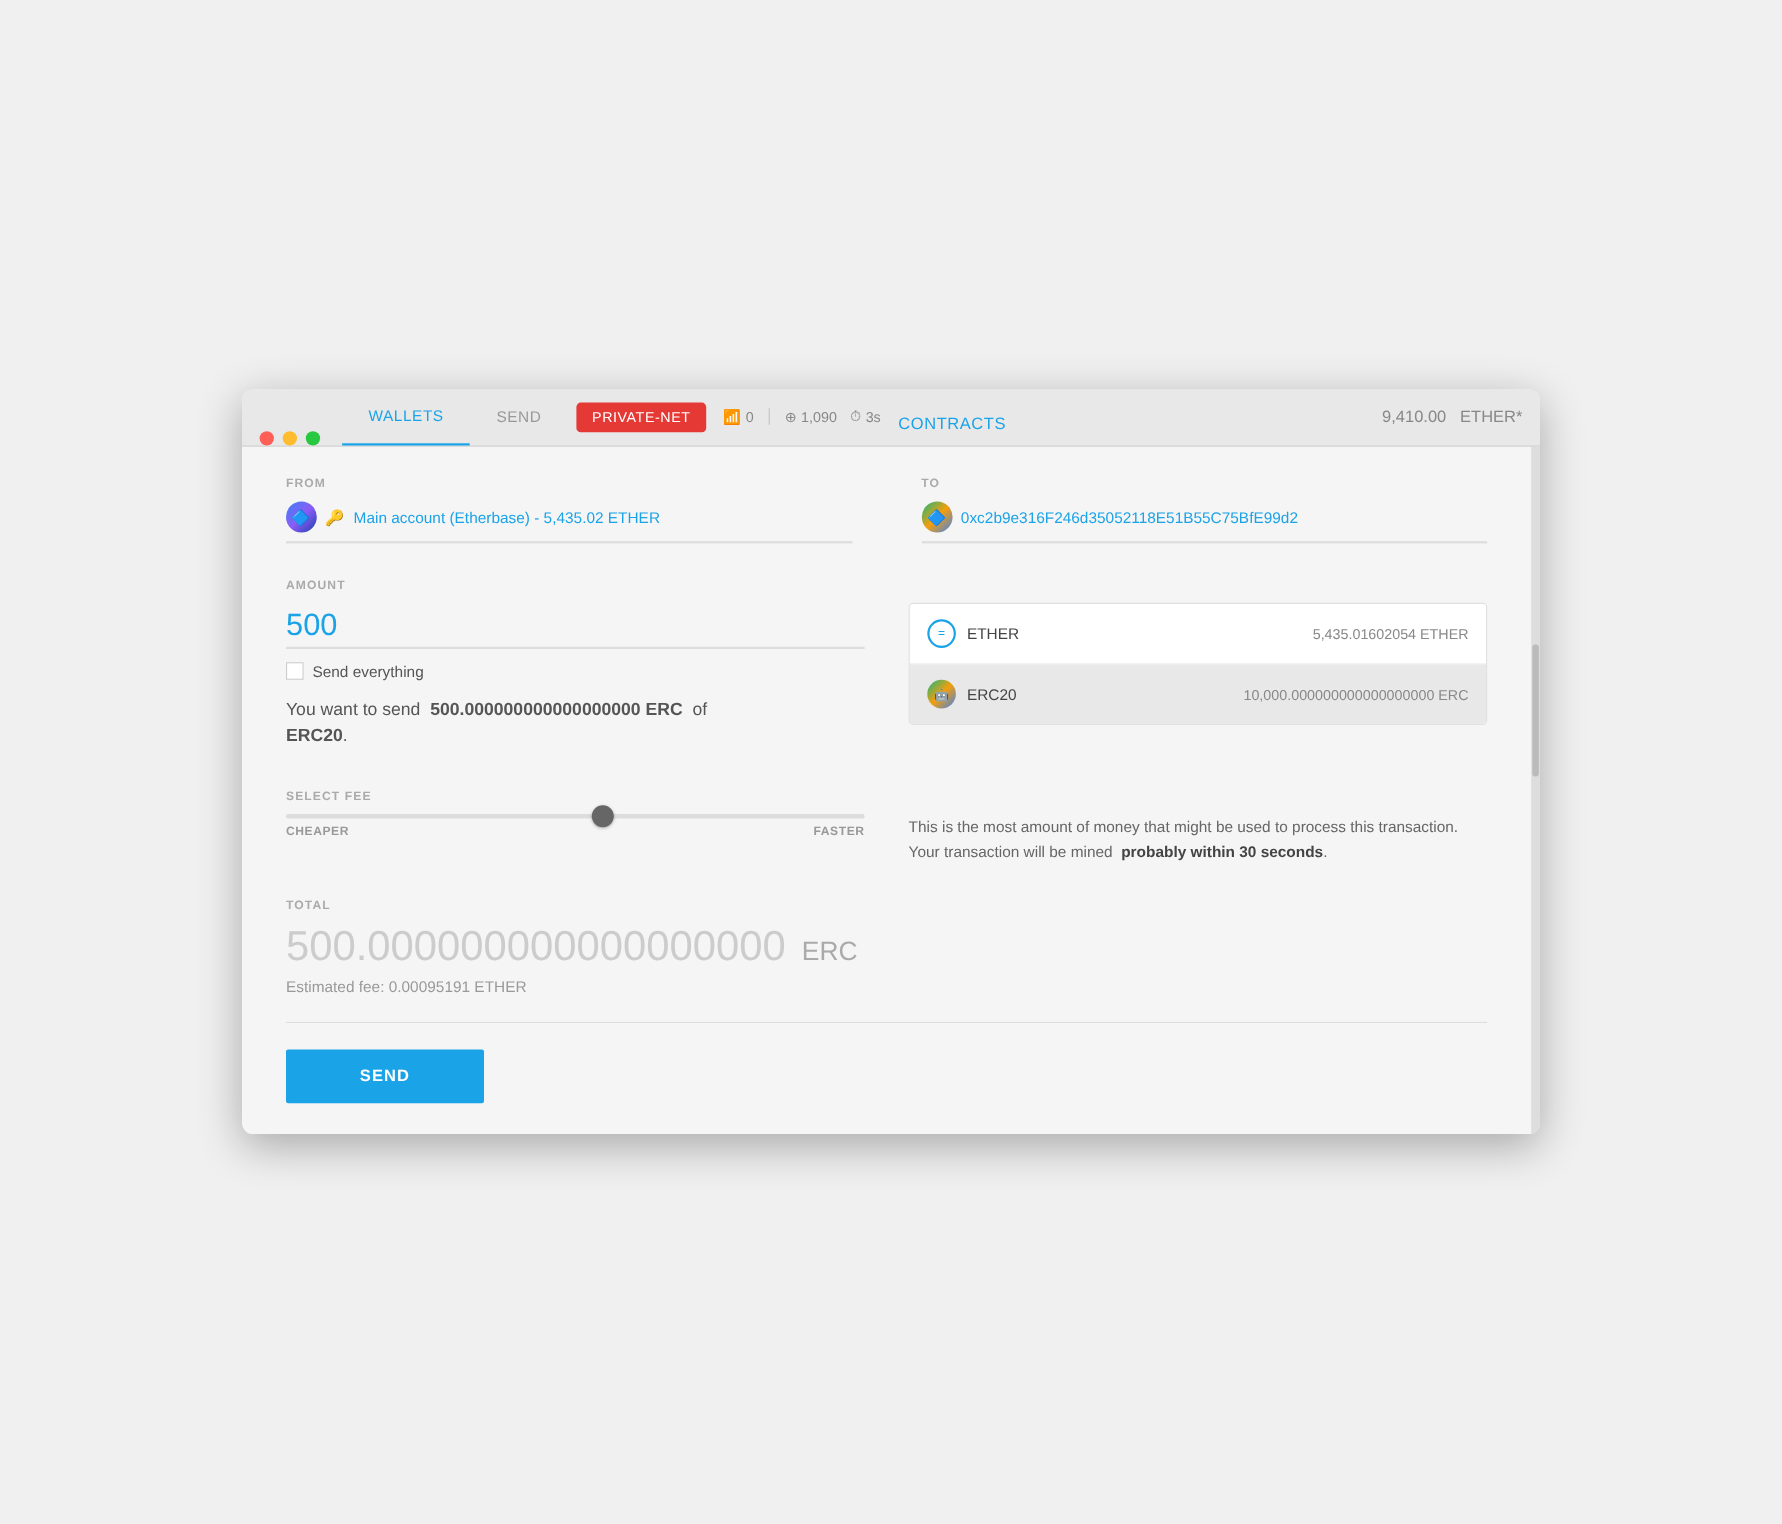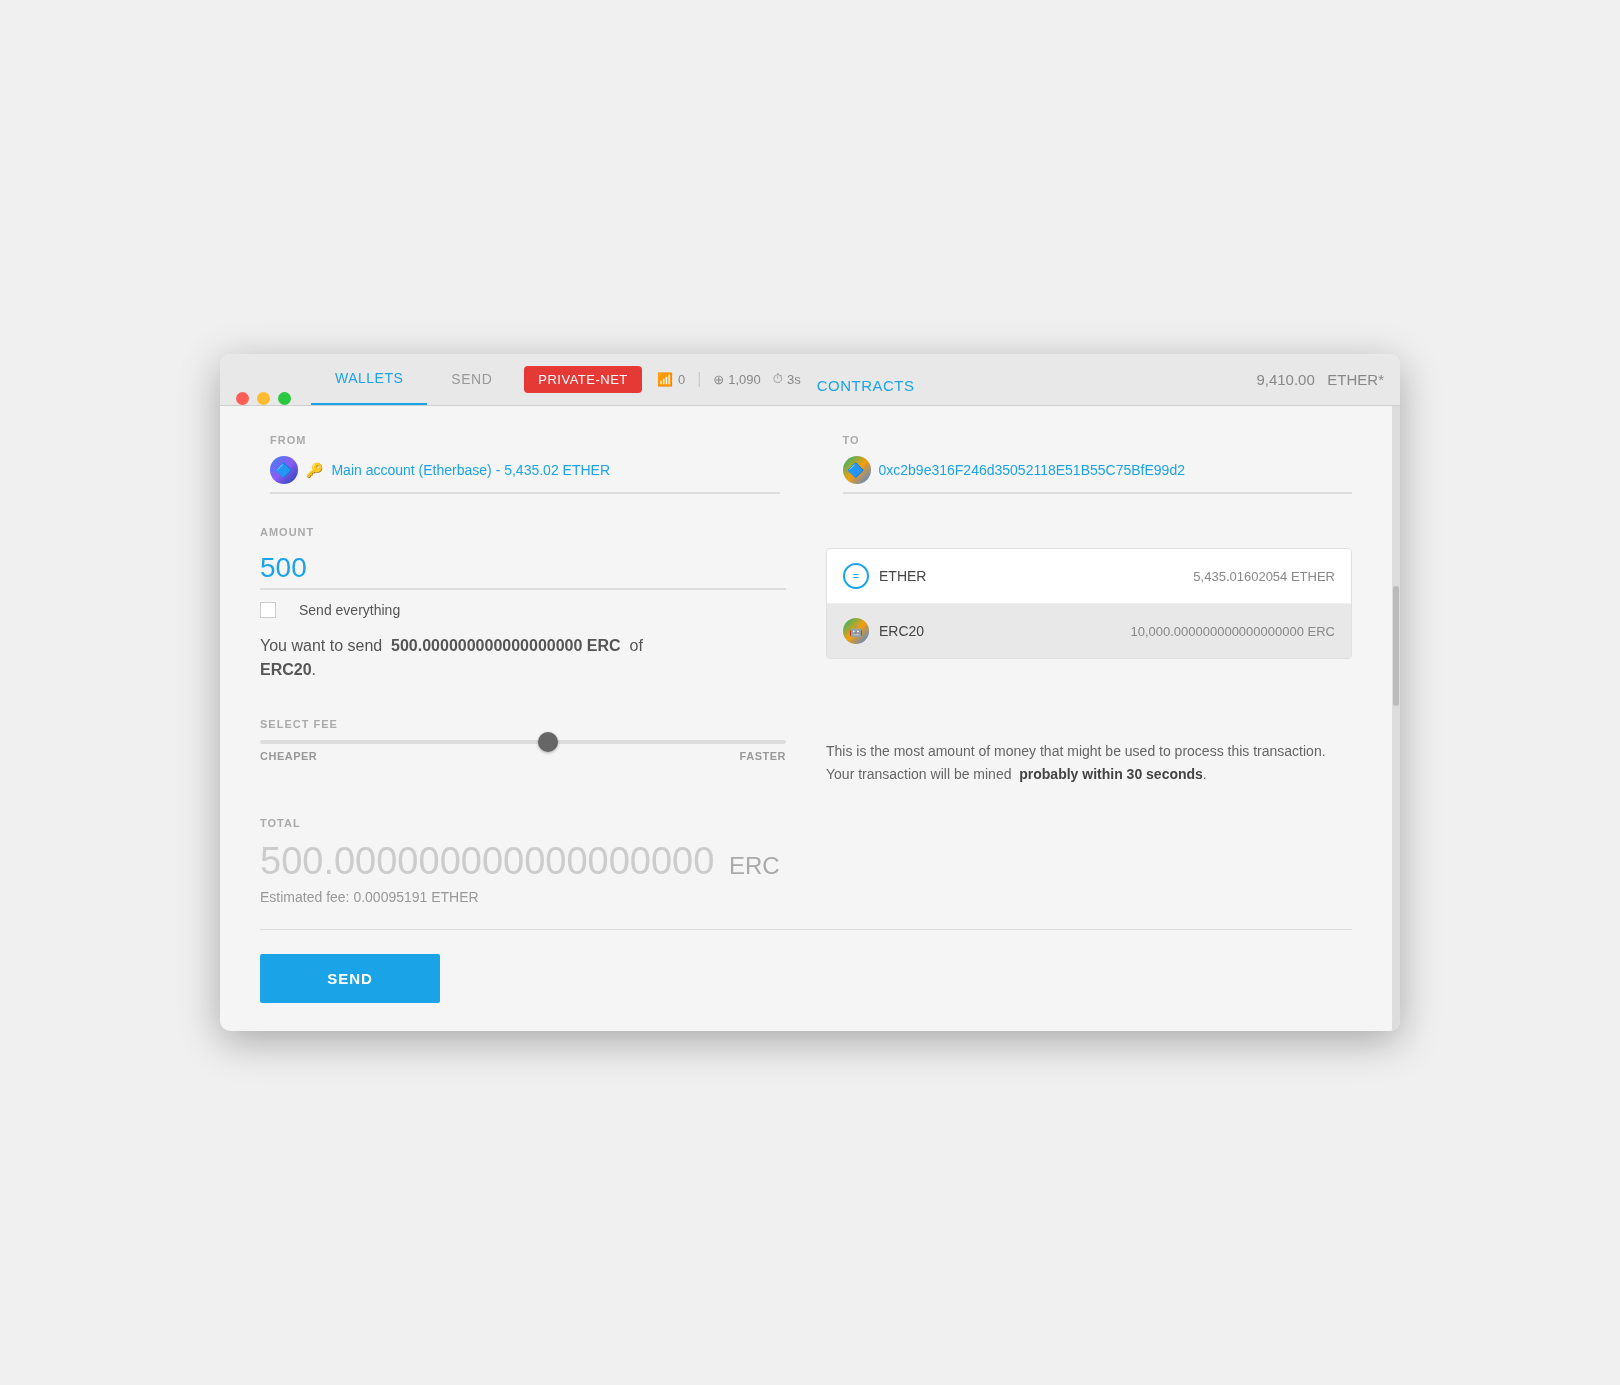--- a/index.html
+++ b/index.html
@@ -126,21 +126,20 @@
       background: #bbb;
       border-radius: 3px;
       margin: 4px auto;
       margin-top: 180px;
     }
     
     .from-to-row {
       display: flex;
       gap: 63px;
       margin-bottom: 32px;
-      margin-left: 10px;
     }
     .from-to-col {
       flex: 1;
     }
     .section-label {
       font-size: 11px;
       font-weight: 600;
       color: #aaa;
       letter-spacing: 1px;
       margin-bottom: 10px;
@@ -197,21 +196,21 @@
       font-weight: 300;
       background: transparent;
       border: none;
       outline: none;
       width: 100%;
       padding: 4px 0;
     }
     .send-everything-row {
       display: flex;
       align-items: center;
-      gap: 23px;
+      gap: 8px;
       margin-bottom: 16px;
     }
     .checkbox {
       width: 16px;
       height: 16px;
       border: 1px solid #ccc;
       background: white;
       flex-shrink: 0;
     }
     .send-everything-label {

